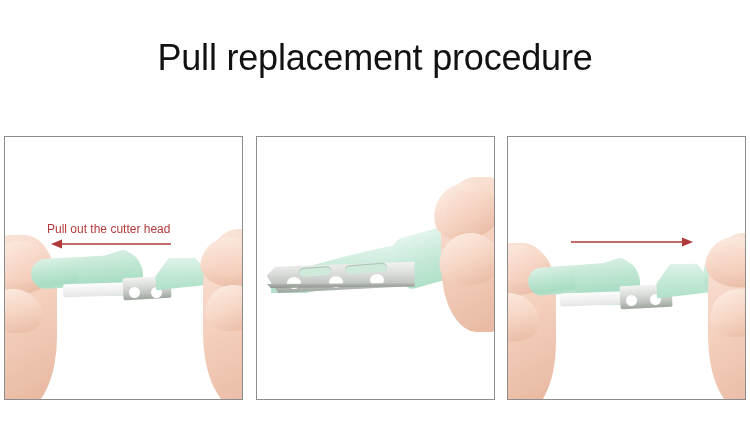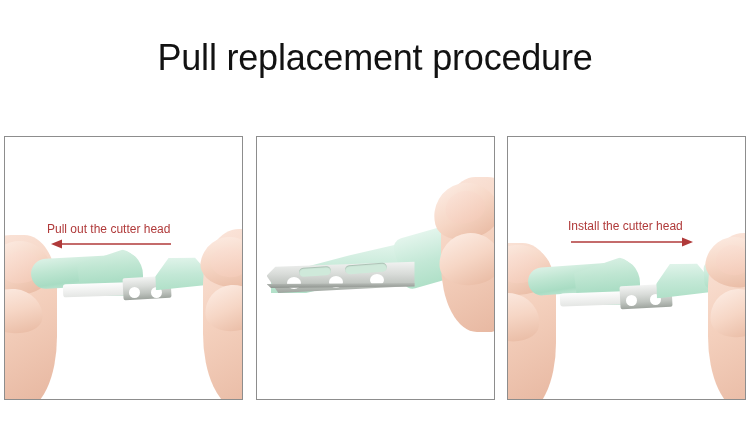--- a/index.html
+++ b/index.html
@@ -207,21 +207,20 @@
 
       <div class="mint-soft" style="left:148px; top:124px; width:80px; height:36px; transform:rotate(-2deg);
                   clip-path: polygon(0% 60%, 18% 6%, 52% 8%, 62% 36%, 100% 22%, 100% 82%, 0% 100%);"></div>
       <div class="mint-soft" style="left:196px; top:124px; width:58px; height:26px; border-radius:6px; transform:rotate(-3deg);"></div>
 
       <div class="hand" style="left:200px; top:96px; width:88px; height:178px; border-radius:40% 46% 44% 40% / 30% 34% 48% 42%;"></div>
       <div class="finger" style="left:198px; top:100px; width:58px; height:50px; transform:rotate(10deg);"></div>
       <div class="nail" style="left:208px; top:108px; width:34px; height:30px; transform:rotate(10deg);"></div>
       <div class="finger" style="left:202px; top:152px; width:56px; height:48px; transform:rotate(-6deg);"></div>
 
-      <div class="caption">Install the cutter head</div>
       <svg class="arrow-svg" width="122" height="12" viewBox="0 0 122 12">
         <line x1="0" y1="6" x2="112" y2="6" stroke="#b03a3a" stroke-width="1.6"></line>
         <polygon points="122,6 111,1.6 111,10.4" fill="#b03a3a"></polygon>
       </svg>
     </div>
   </div>
 
 </div>
 
 </body></html>

